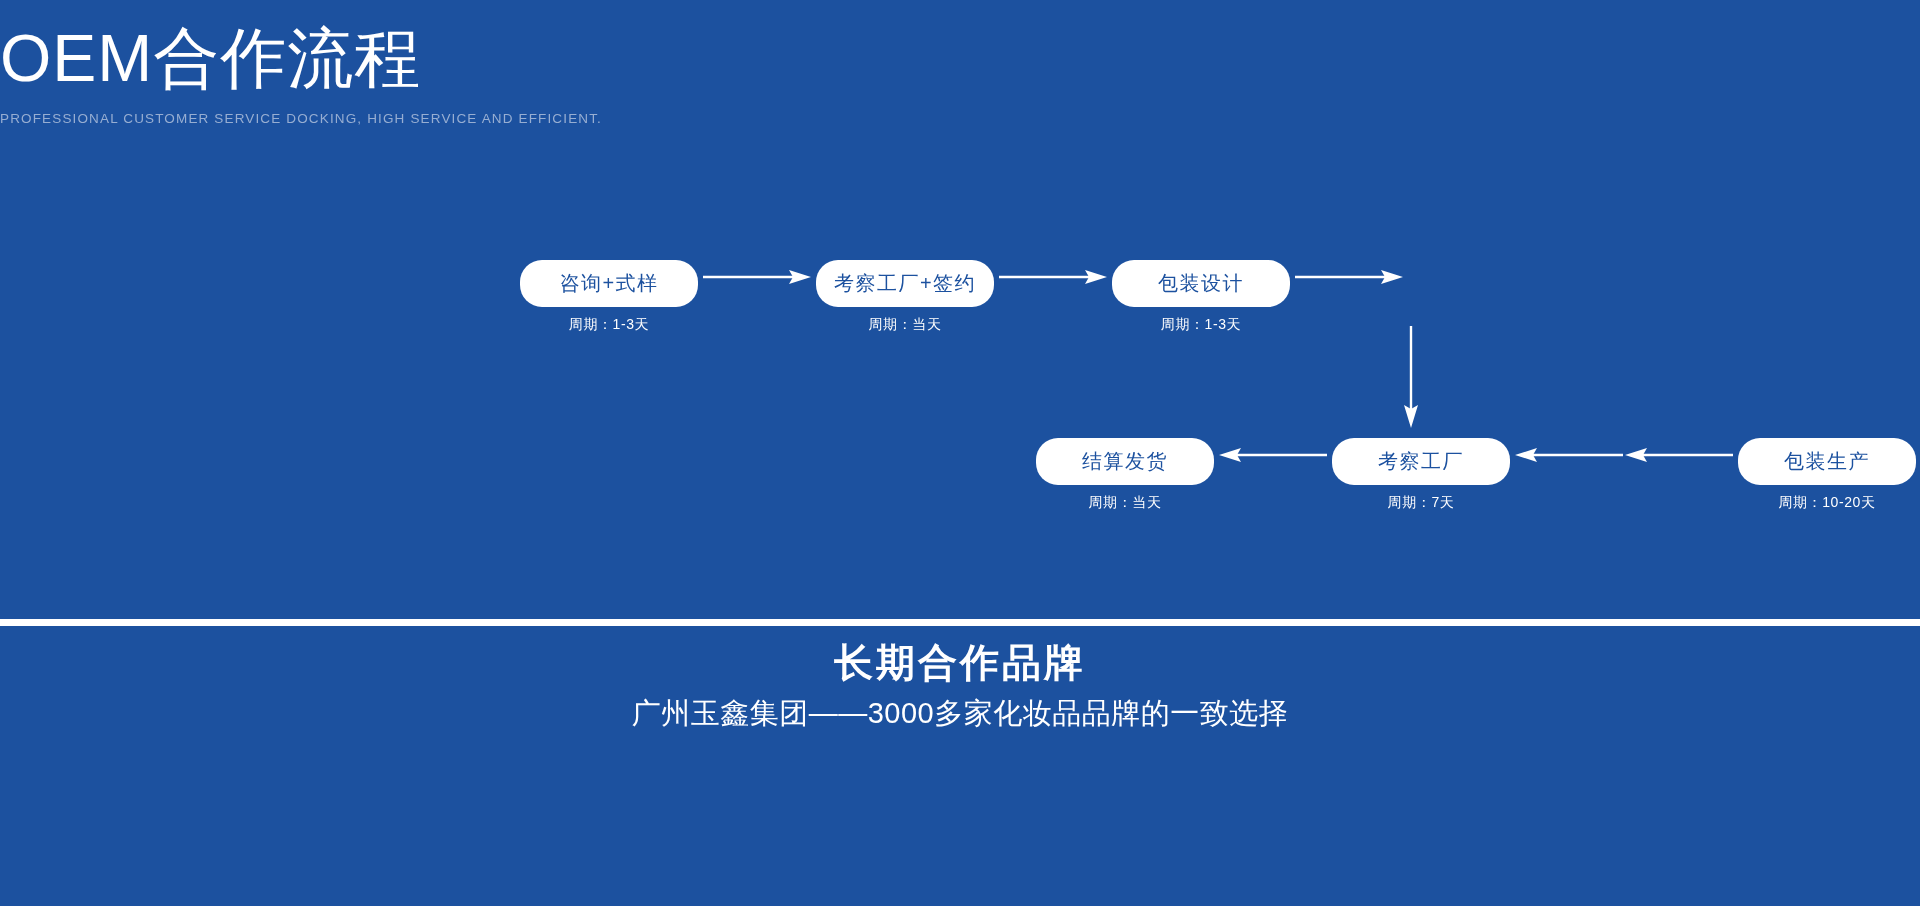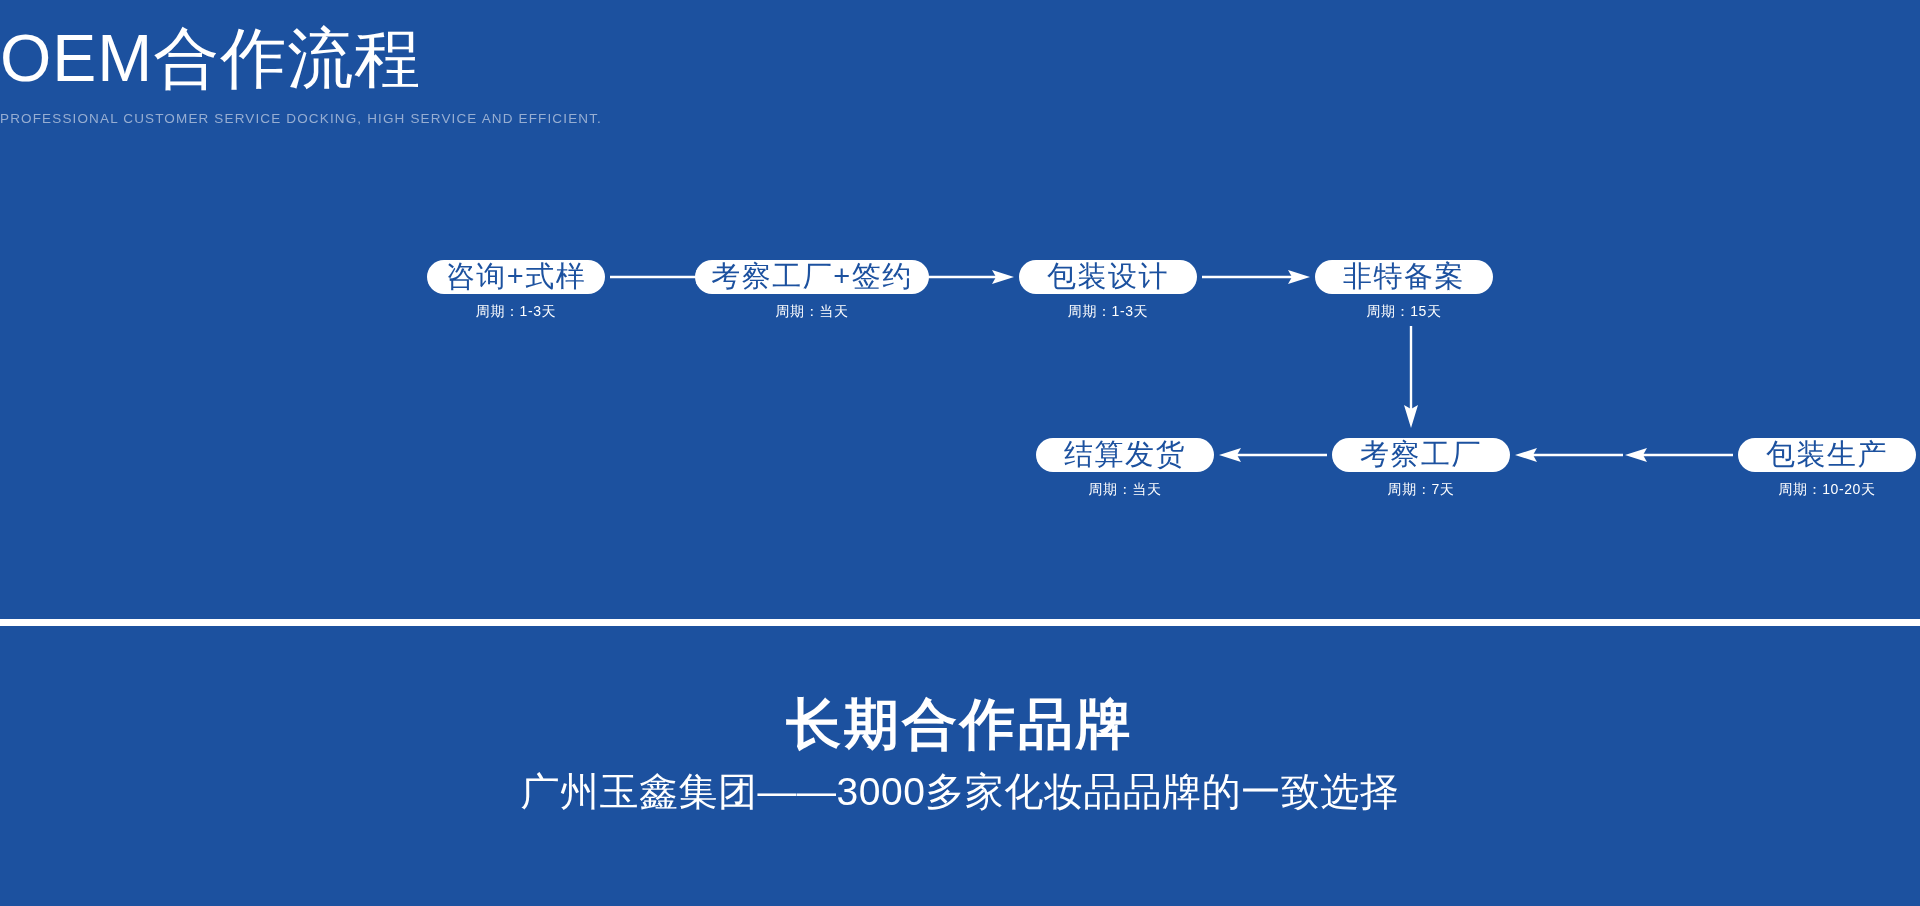--- a/index.html
+++ b/index.html
@@ -75,27 +75,27 @@
     display:flex;
     flex-direction:column;
     align-items:center;
     flex:0 0 auto;
   }
 
   .pill {
     background:#ffffff;
     color:#1c519f;
     border-radius:22px;
-    height:34px;
+    height:47px;
     min-width:178px;
     padding:0 16px;
     display:flex;
     align-items:center;
     justify-content:center;
-    font-size:29px;
+    font-size:20px;
     font-weight:400;
     letter-spacing:1.5px;
     white-space:nowrap;
   }
 
   .period {
     margin-top:9px;
     font-size:14px;
     color:#ffffff;
     letter-spacing:0.6px;
@@ -137,31 +137,30 @@
   
   .footer {
     position:absolute;
     left:0;
     top:640px;
     width:1920px;
     text-align:center;
   }
 
   .footer-title {
-    margin-top:52px;
-    font-size:55px;
+    font-size:39px;
     font-weight:700;
     letter-spacing:3px;
     color:#ffffff;
     line-height:1.18;
   }
 
   .footer-sub {
     margin-top:8px;
-    font-size:39px;
+    font-size:29px;
     font-weight:400;
     letter-spacing:0.5px;
     color:#ffffff;
   }
 </style>
 </head>
 <body>
 
 <div class="header">
   <h1 class="main-title">OEM合作流程</h1>
@@ -201,24 +200,20 @@
       <div class="period">周期：1-3天</div>
     </div>
 
     <div class="arrow-h">
       <svg width="108" height="18" viewBox="0 0 108 18">
         <line x1="0" y1="9" x2="98" y2="9" stroke="#ffffff" stroke-width="2.4"></line>
         <path d="M108 9 L86 2 L90 9 L86 16 Z" fill="#ffffff"></path>
       </svg>
     </div>
 
-    <div class="node">
-      <div class="pill">非特备案</div>
-      <div class="period">周期：15天</div>
-    </div>
 
   </div>
 
   <div class="arrow-v">
     <svg width="24" height="102" viewBox="0 0 24 102">
       <line x1="12" y1="0" x2="12" y2="90" stroke="#ffffff" stroke-width="2.4"></line>
       <path d="M12 102 L5 79 L12 83 L19 79 Z" fill="#ffffff"></path>
     </svg>
   </div>
 

